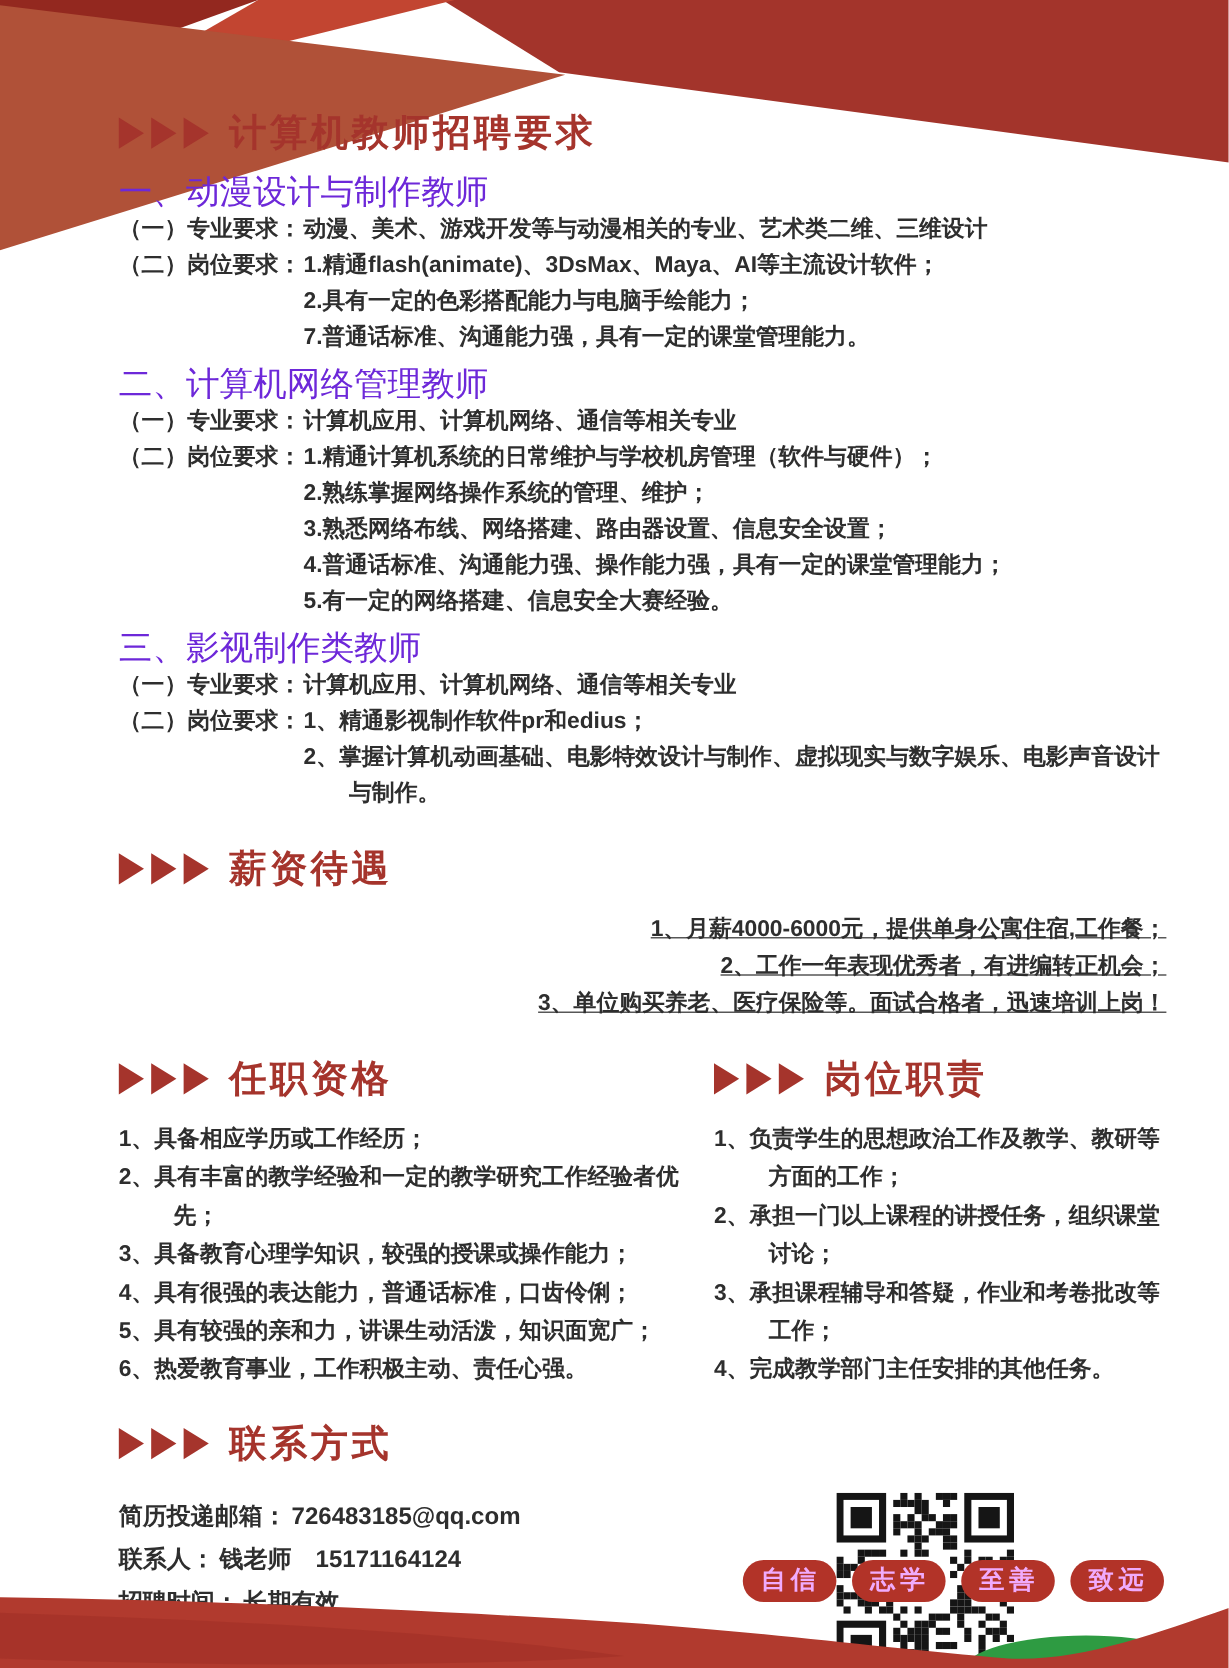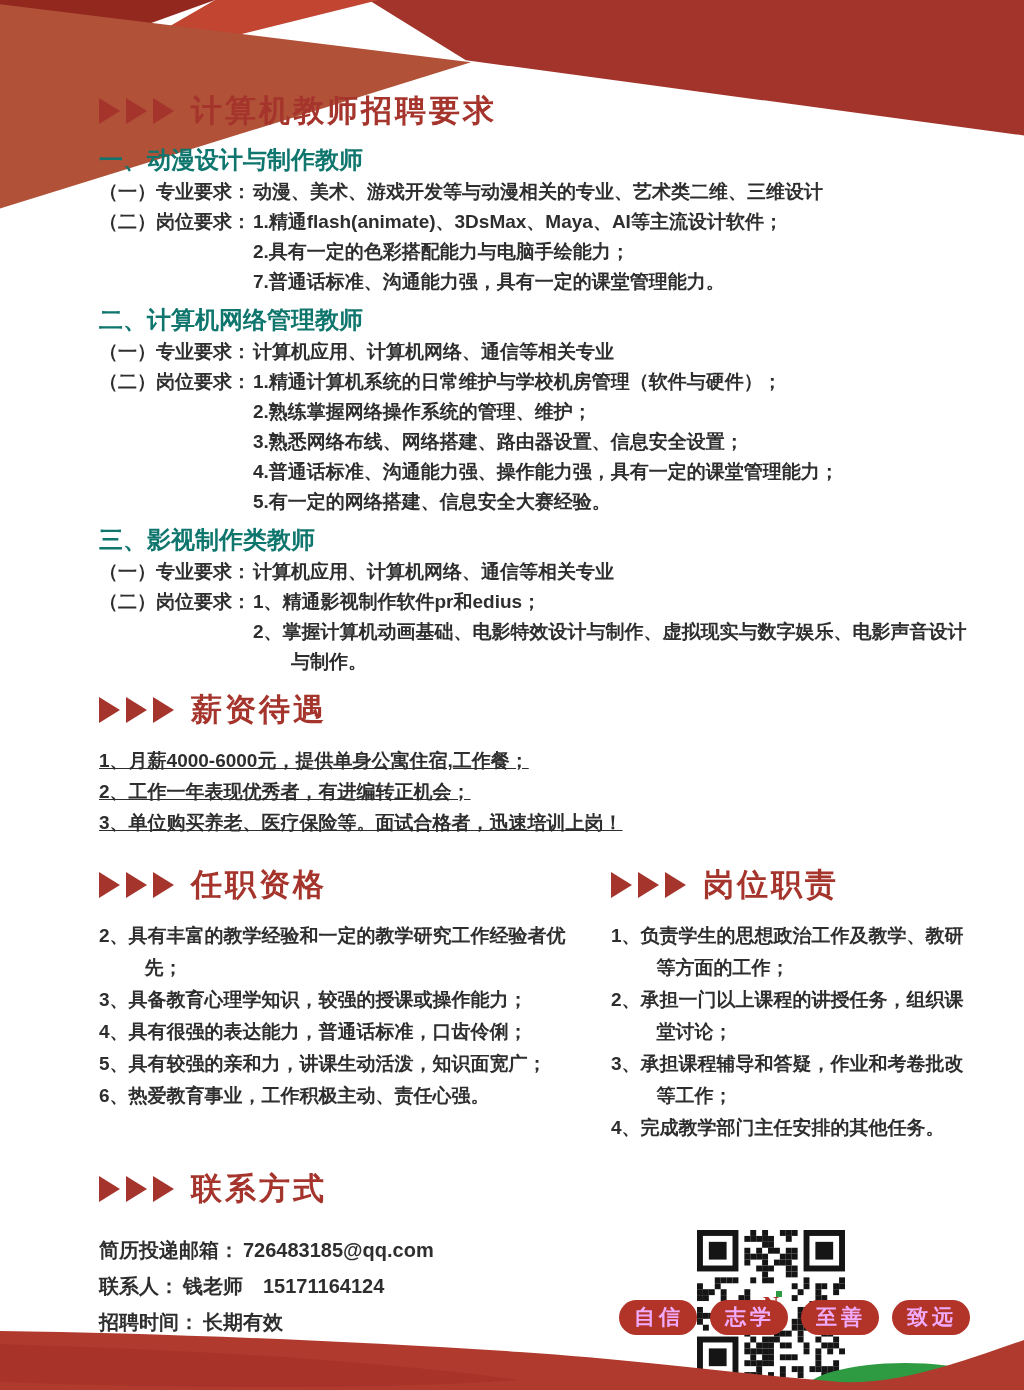--- a/index.html
+++ b/index.html
@@ -21,33 +21,33 @@
 
   
   .content{position:relative;padding:90px 60px 0 75px;}
 
   .sec-title{display:flex;align-items:center;gap:9px;margin:0 0 14px 0;}
   .arrows{display:flex;gap:6px;align-items:center;}
   .arrow{width:0;height:0;border-top:13px solid transparent;border-bottom:13px solid transparent;
          border-left:21px solid #a5342c;}
   .sec-title .t{font-size:31px;font-weight:800;color:#a5342c;letter-spacing:3px;margin-left:8px;}
 
-  .red-h{color:#0f766e;font-weight:700;font-size:24px;line-height:27px;margin:9px 0 4px 0;}
+  .red-h{color:#6d28d9;font-weight:400;font-size:28px;line-height:27px;margin:9px 0 4px 0;}
 
   .req-line{display:flex;font-size:19px;line-height:30px;font-weight:600;}
   .req-label{flex:0 0 8.1em;white-space:nowrap;}
   .req-text{flex:1;padding-left:2em;text-indent:-2em;}
 
   .plain-item{font-size:19px;line-height:31px;font-weight:600;}
   .hang-item{font-size:19px;line-height:32px;font-weight:600;padding-left:2.4em;text-indent:-2.4em;}
 
-  .salary{margin-top:12px;}
+  .salary{margin-top:26px;text-align:right;}
   .salary .items{margin-top:6px;text-decoration:underline;}
 
-  .twocol{display:flex;margin-top:26px;gap:34px;}
+  .twocol{display:flex;margin-top:26px;gap:18px;align-items:center;}
   .col-left{flex:0 0 478px;}
   .col-right{flex:1;}
   .twocol .items{margin-top:10px;}
 
   .contact{margin-top:24px;}
   .contact-body{display:flex;align-items:flex-start;}
   .contact-rows{flex:0 0 560px;margin-top:8px;}
   .contact-row{display:flex;font-size:20px;line-height:36px;font-weight:700;}
   .contact-label{white-space:nowrap;}
   .contact-value{margin-left:4px;}
@@ -197,20 +197,21 @@
         <div class="sec-title">
           <span class="arrows">
             <span class="arrow"></span>
               <span class="arrow"></span>
               <span class="arrow"></span>
           </span>
           <span class="t">任职资格</span>
         </div>
         <div class="items">
 
+            <div class="hang-item">1、具备相应学历或工作经历；</div>
 
             <div class="hang-item">2、具有丰富的教学经验和一定的教学研究工作经验者优先；</div>
 
             <div class="hang-item">3、具备教育心理学知识，较强的授课或操作能力；</div>
 
             <div class="hang-item">4、具有很强的表达能力，普通话标准，口齿伶俐；</div>
 
             <div class="hang-item">5、具有较强的亲和力，讲课生动活泼，知识面宽广；</div>
 
             <div class="hang-item">6、热爱教育事业，工作积极主动、责任心强。</div>

